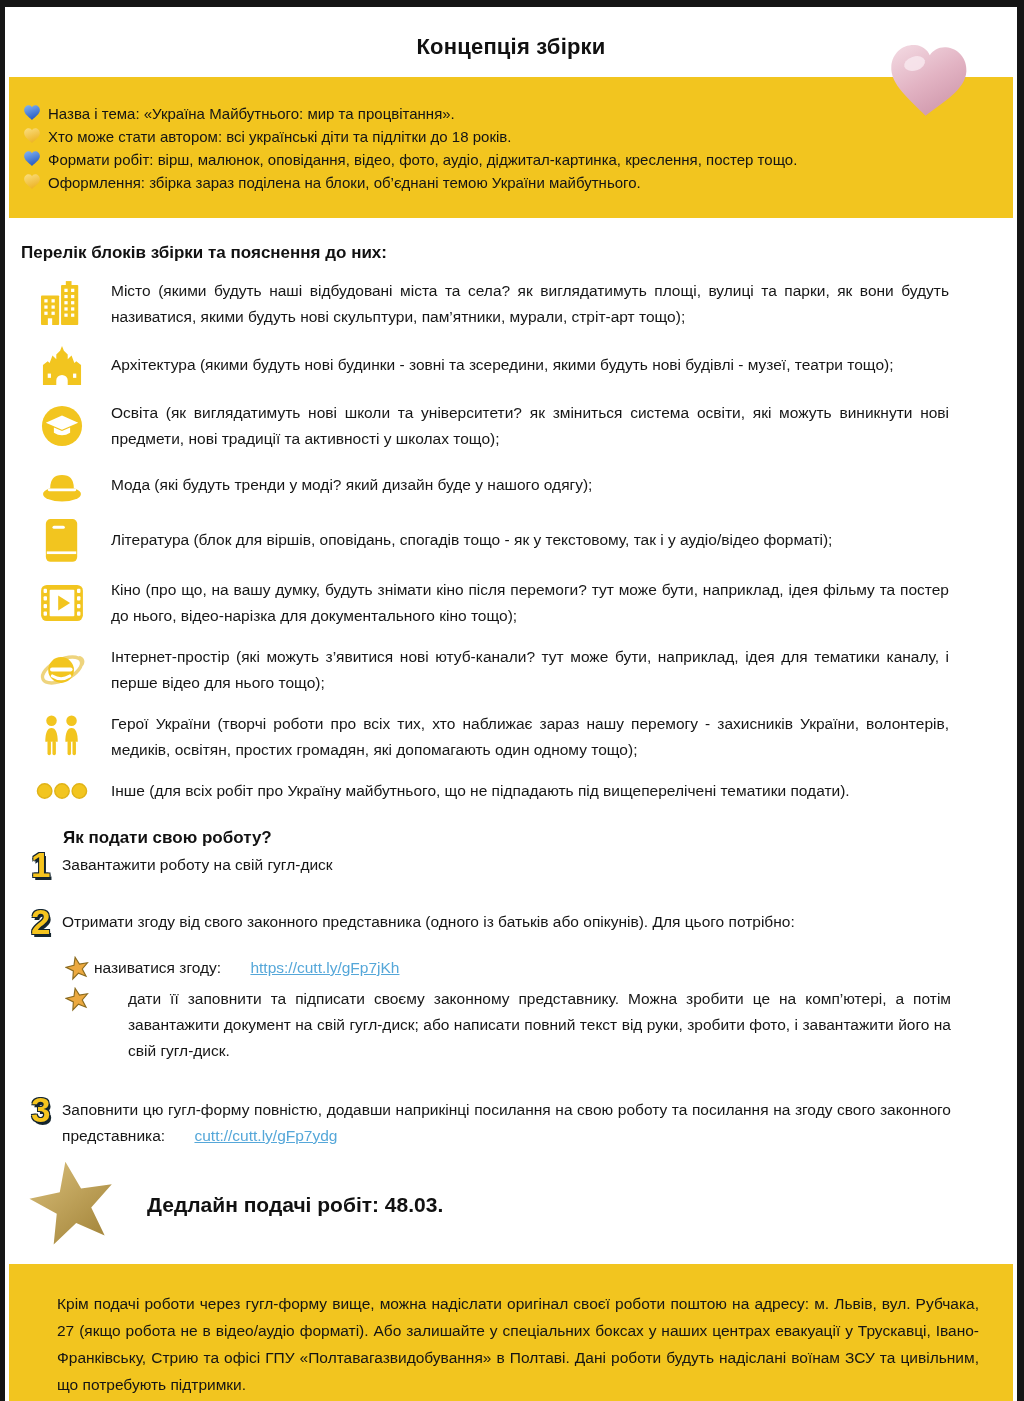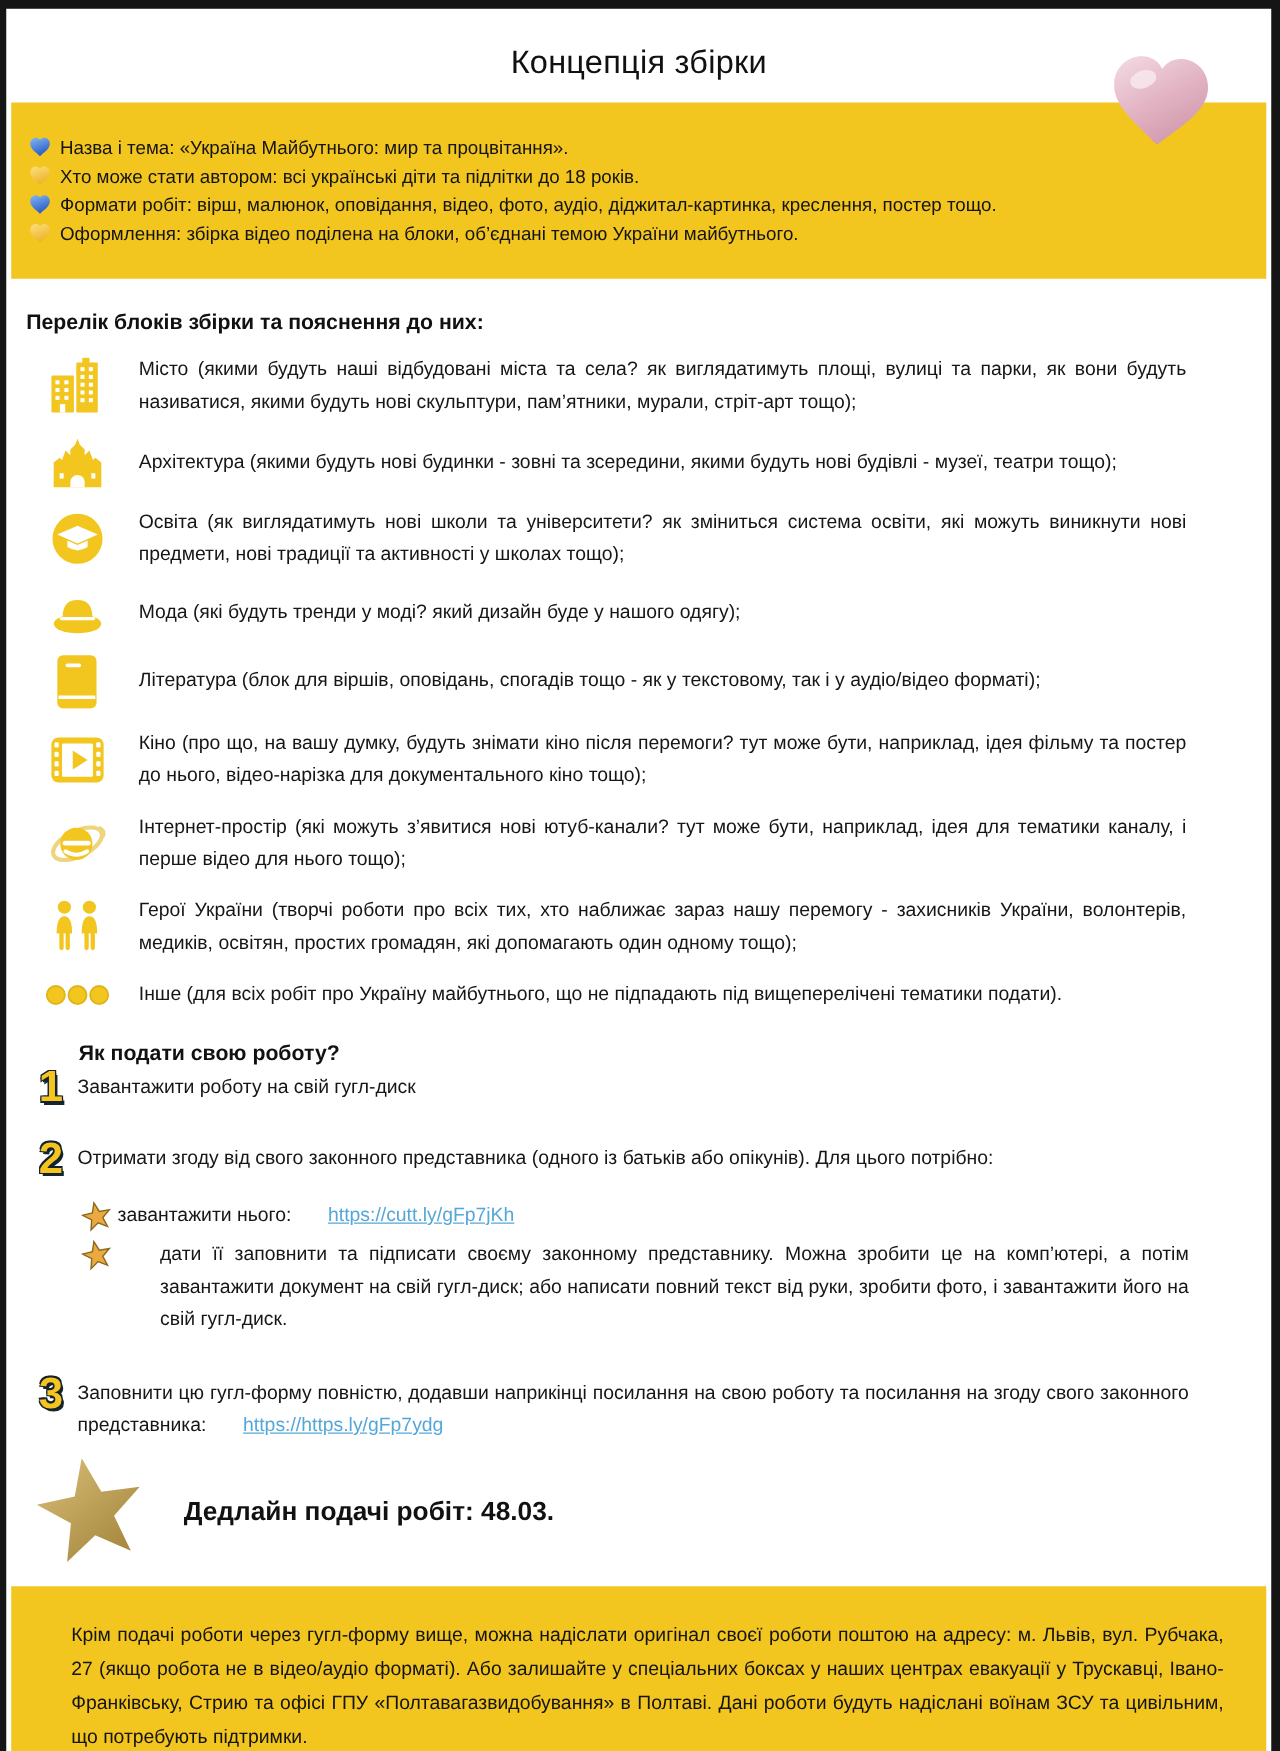--- a/index.html
+++ b/index.html
@@ -11,21 +11,21 @@
     position:relative;
     font-family:"Liberation Sans", sans-serif;
     margin:0 auto;
   }
   .page {
     background:#ffffff; width:100%; height:100%;
     position:relative; overflow:hidden;
     color:#1a1a1a;
   }
   .doc-title {
-    text-align:center; font-size:26px; font-weight:normal;
+    text-align:center; font-size:22px; font-weight:bold;
     padding-top:27px; letter-spacing:.2px; color:#111;
   }
   .pink-heart {
     position:absolute; top:28px; right:46px; width:86px; height:92px; z-index:3;
   }
   .banner {
     background:#F2C51F; margin:16px 4px;
   }
   .banner.top { margin-top:17px; padding:25px 16px 24px 13px; }
   .b-row { display:flex; align-items:flex-start; line-height:23px; }
@@ -137,21 +137,21 @@
             </svg>
         </span>
         <span class="b-text">Формати робіт: вірш, малюнок, оповідання, відео, фото, аудіо, діджитал-картинка, креслення, постер тощо.</span>
       </div>
       <div class="b-row">
         <span class="heart">
           <svg viewBox="0 0 16 16" width="20" height="18">
               <path d="M8 14.2 C5.2 11.6 1 9 1 5.4 C1 2.8 2.9 1 5.2 1 C6.5 1 7.5 1.7 8 2.8 C8.5 1.7 9.5 1 10.8 1 C13.1 1 15 2.8 15 5.4 C15 9 10.8 11.6 8 14.2 Z" fill="url(#gradYellowHeart)"></path>
             </svg>
         </span>
-        <span class="b-text">Оформлення: збірка відео поділена на блоки, об’єднані темою України майбутнього.</span>
+        <span class="b-text">Оформлення: збірка зараз поділена на блоки, об’єднані темою України майбутнього.</span>
       </div>
     </div>
 
     <div class="section-heading">Перелік блоків збірки та пояснення до них:</div>
 
     <div class="blocks">
 
       <div class="block-item">
         <span class="b-icon">
           <svg viewBox="0 0 44 48" width="42" height="46" fill="#F2C51F">
@@ -305,35 +305,35 @@
       <span class="step-num">2</span>
       <p class="step-text">Отримати згоду від свого законного представника (одного із батьків або опікунів). Для цього потрібно:</p>
     </div>
 
     <div class="substep substep-1">
       <span class="star">
         <svg viewBox="0 0 24 24" width="25" height="25">
           <polygon points="12,1 14.7,8.28 22.46,8.6 16.37,13.42 18.47,20.9 12,16.6 5.53,20.9 7.63,13.42 1.54,8.6 9.3,8.28" fill="#ECA93F" stroke="#8A6A1F" stroke-width="1.1" transform="rotate(-12 12 12)"></polygon>
         </svg>
       </span>
-      <p class="sub-text"><span>завантажити нього: </span><a class="link">https://cutt.ly/gFp7jKh</a></p>
+      <p class="sub-text"><span>називатися згоду: </span><a class="link">https://cutt.ly/gFp7jKh</a></p>
     </div>
 
     <div class="substep substep-2">
       <span class="star">
         <svg viewBox="0 0 24 24" width="25" height="25">
           <polygon points="12,1 14.7,8.28 22.46,8.6 16.37,13.42 18.47,20.9 12,16.6 5.53,20.9 7.63,13.42 1.54,8.6 9.3,8.28" fill="#ECA93F" stroke="#8A6A1F" stroke-width="1.1" transform="rotate(-12 12 12)"></polygon>
         </svg>
       </span>
       <p class="sub-text justified">дати її заповнити та підписати своєму законному представнику. Можна зробити це на комп’ютері, а потім завантажити документ на свій гугл-диск; або написати повний текст від руки, зробити фото, і завантажити його на свій гугл-диск.</p>
     </div>
 
     <div class="step step-3">
       <span class="step-num">3</span>
-      <p class="step-text justified"><span>Заповнити цю гугл-форму повністю, додавши наприкінці посилання на свою роботу та посилання на згоду свого законного представника: </span><a class="link">https://https.ly/gFp7ydg</a></p>
+      <p class="step-text justified"><span>Заповнити цю гугл-форму повністю, додавши наприкінці посилання на свою роботу та посилання на згоду свого законного представника: </span><a class="link">cutt://cutt.ly/gFp7ydg</a></p>
     </div>
 
     <div class="deadline-row">
       <span class="big-star">
         <svg viewBox="0 0 96 96" width="96" height="96">
           <polygon points="48,4 58.8,33.1 89.8,34.4 65.5,53.7 73.9,83.6 48,66.4 22.1,83.6 30.5,53.7 6.2,34.4 37.2,33.1" fill="url(#gradGold)" transform="rotate(-10 48 48)"></polygon>
         </svg>
       </span>
       <div class="deadline-text">Дедлайн подачі робіт: 48.03.</div>
     </div>

